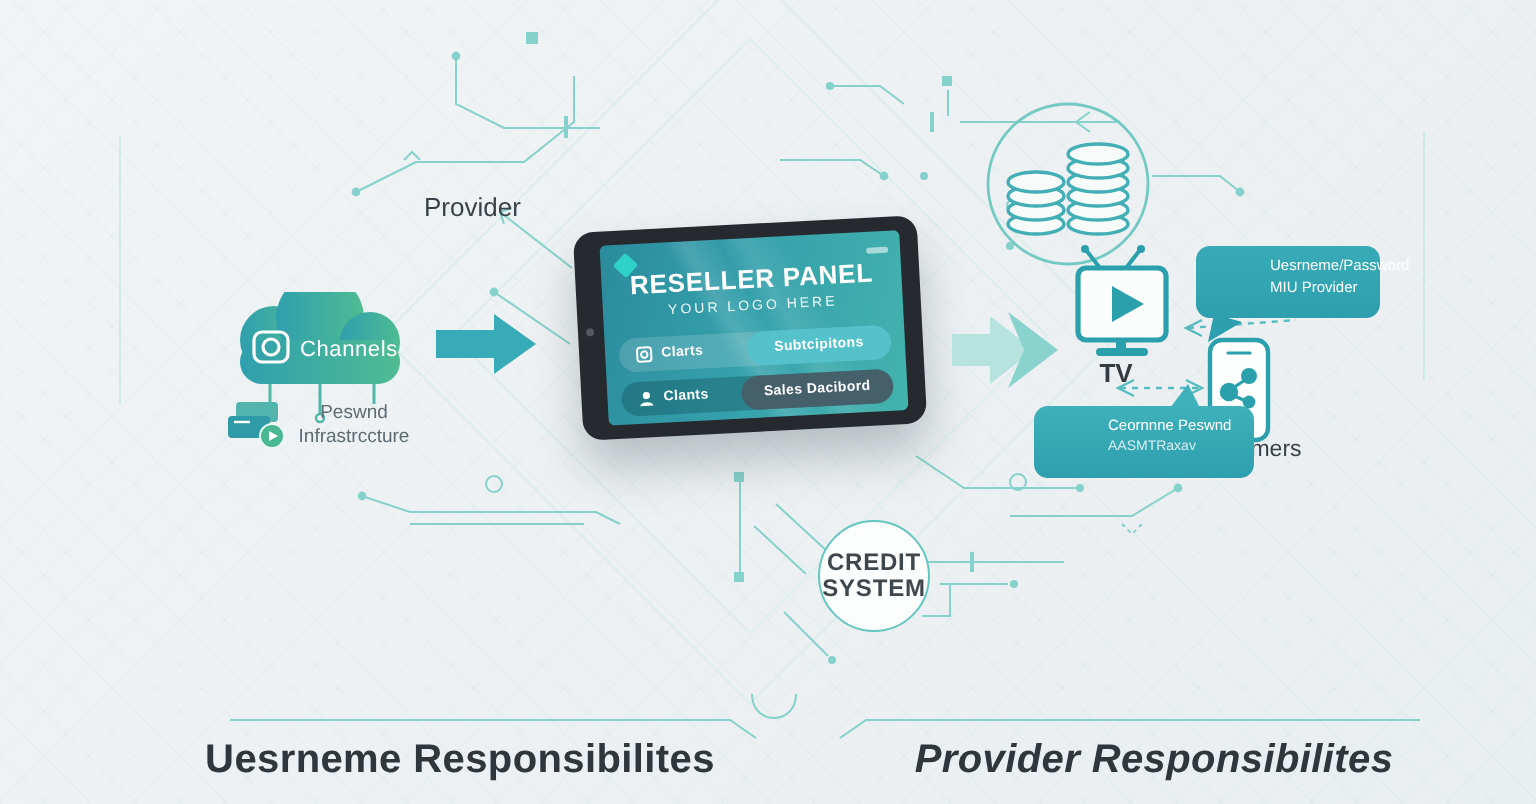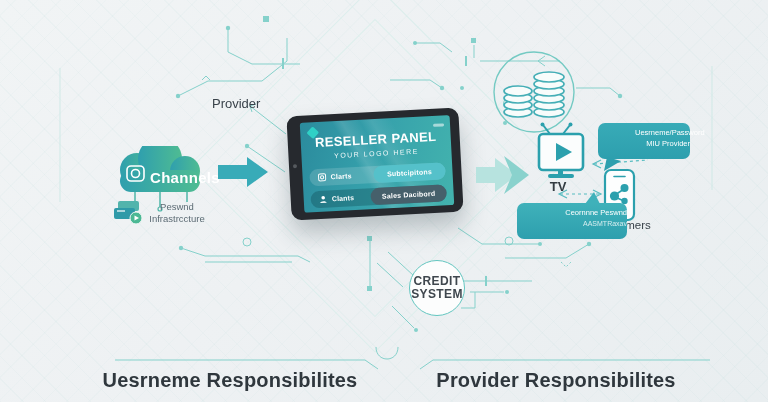--- a/index.html
+++ b/index.html
@@ -9,21 +9,21 @@
     background:linear-gradient(135deg,#f1f4f5 0%,#eef1f3 45%,#e9eef0 100%);
   }
   .texture{
     position:absolute;inset:0;
     background:
       repeating-linear-gradient(45deg, rgba(120,190,185,0.05) 0 1px, transparent 1px 16px),
       repeating-linear-gradient(-45deg, rgba(120,190,185,0.04) 0 1px, transparent 1px 16px);
   }
   .abs{position:absolute;}
   
-  .cloud-label{font-size:15px;font-weight:700;color:#ffffff;letter-spacing:.3px;}
+  .cloud-label{font-size:11px;font-weight:400;color:#ffffff;letter-spacing:.3px;}
   .movies-label{font-size:9.5px;line-height:1.25;color:#5c6b74;text-align:center;}
   .provider-label{font-size:13px;color:#39424a;}
   
   .tablet{
     left:289px;top:112px;width:172px;height:104px;border-radius:10px;background:#26292e;
     transform:rotate(-3deg);box-shadow:0 14px 24px rgba(40,60,70,.28);
   }
   .tablet .cam{position:absolute;left:4px;top:48px;width:4px;height:4px;border-radius:50%;background:#55595e;}
   .screen{
     position:absolute;left:13px;top:7px;right:9px;bottom:7px;border-radius:3px;overflow:hidden;
@@ -36,38 +36,38 @@
   .t-title{position:absolute;top:13px;left:0;right:0;text-align:center;color:#fff;font-weight:700;font-size:13px;letter-spacing:.4px;}
   .t-sub{position:absolute;top:31px;left:0;right:0;text-align:center;color:rgba(255,255,255,.92);font-size:7px;letter-spacing:1.5px;}
   .menurow{position:absolute;left:7px;right:7px;height:17px;border-radius:9px;display:flex;align-items:center;}
   .row1{top:47px;background:rgba(255,255,255,.15);}
   .row2{top:69px;background:rgba(10,60,70,.30);}
   .mseg{display:flex;align-items:center;gap:4px;padding-left:8px;flex:1;color:#fff;font-size:7px;font-weight:700;letter-spacing:.2px;}
   .mright{width:72px;height:17px;border-radius:9px;display:flex;align-items:center;justify-content:center;color:#fff;font-size:7px;font-weight:700;letter-spacing:.2px;}
   .r1{background:#55c1ca;}
   .r2{background:#46606b;width:76px;}
   
-  .bubble{border-radius:7px;color:#fff;text-align:right;font-size:7.5px;line-height:1.4;padding-top:5px;box-sizing:border-box;padding-left:37px;}
+  .bubble{border-radius:7px;color:#fff;text-align:left;font-size:7.5px;line-height:1.4;padding-top:5px;box-sizing:border-box;padding-left:37px;}
   .bub-tv{left:598px;top:123px;width:92px;height:36px;background:linear-gradient(180deg,#38abb7,#2d9fae);}
   .bub-cu{left:517px;top:203px;width:110px;height:36px;background:linear-gradient(180deg,#3fb1ba,#2d9fae);}
   .bub-cu .l2{opacity:.8;font-size:7px;}
   
   .credit{
     left:409px;top:260px;width:56px;height:56px;border-radius:50%;
     background:#fcfdfd;border:1.6px solid #63c6c0;box-sizing:border-box;
     display:flex;flex-direction:column;align-items:center;justify-content:center;
     font-weight:700;font-size:12px;line-height:1.1;color:#3f474e;letter-spacing:.4px;
   }
   
   .tv-label{left:543px;top:179px;width:30px;text-align:center;font-weight:700;font-size:13px;color:#343c42;}
   .cust-label{left:585px;top:219px;width:76px;text-align:center;font-size:11.5px;color:#39424a;}
   
   .footer-h{top:369px;text-align:center;font-weight:700;font-size:20px;color:#2f373d;letter-spacing:.2px;}
   .fh-left{left:70px;width:320px;}
-  .fh-right{left:396px;width:320px;}
+  .fh-right{left:417px;width:320px;font-style:italic;}
 </style>
 </head>
 <body>
 
 <div id="stage">
   <div class="texture"></div>
 
   <svg class="abs" width="768" height="402" viewBox="0 0 768 402" style="left:0;top:0">
 
     <g fill="none" stroke="#dceeec" stroke-width="1">

